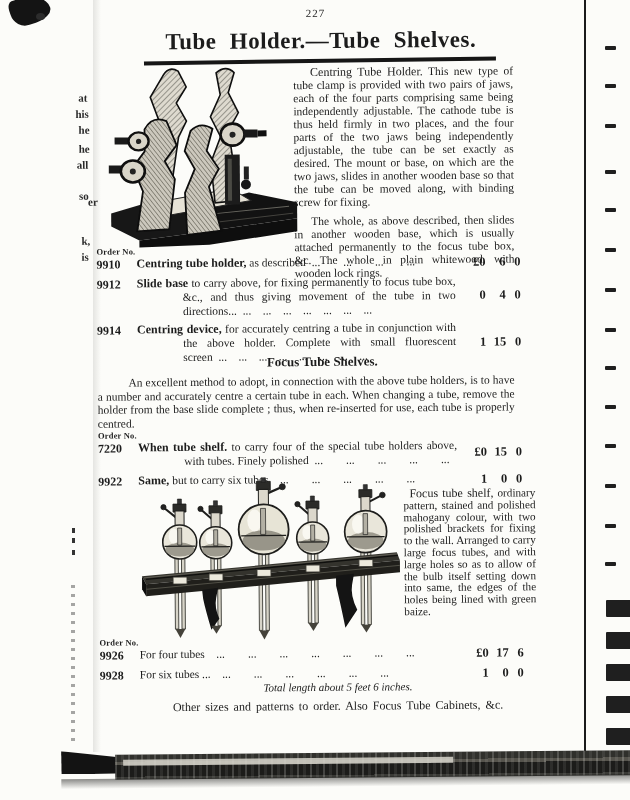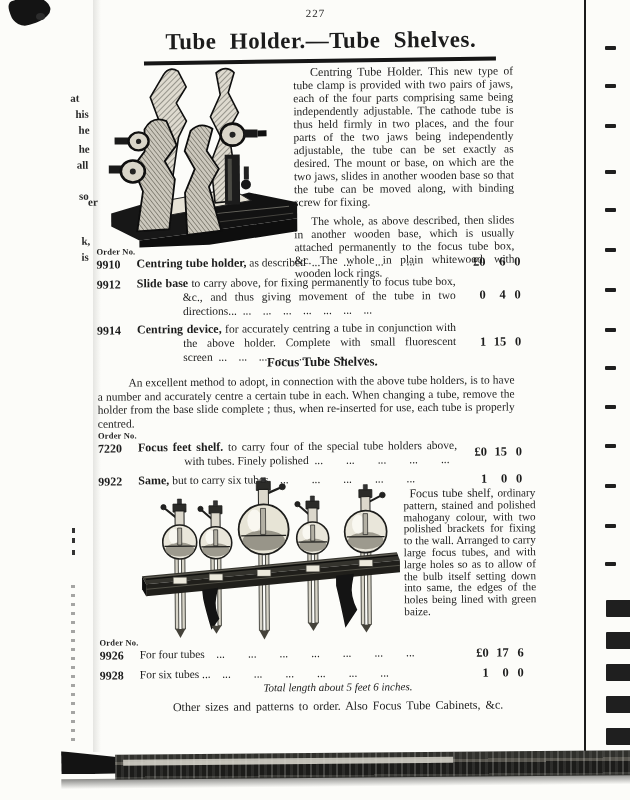--- a/index.html
+++ b/index.html
@@ -160,21 +160,21 @@
 
     <div class="abs section-heading">Focus Tube Shelves.</div>
     <div class="abs body-text wide-para">
       <p class="para">An excellent method to adopt, in connection with the above tube holders, is to have a number and accurately centre a certain tube in each.  When changing a tube, remove the holder from the base slide complete ; thus, when re-inserted for use, each tube is properly centred.</p>
     </div>
 
     <div class="abs ptable t2">
       <div class="order-label">Order No.</div>
       <div class="trow">
         <span class="tno">7220</span>
-        <span class="tdesc"><b>Focus feet shelf.</b><span> to carry four of the special tube holders above, with tubes.  Finely polished</span><span class="leaders"> ...  ...  ...  ...  ...</span></span>
+        <span class="tdesc"><b>When tube shelf.</b><span> to carry four of the special tube holders above, with tubes.  Finely polished</span><span class="leaders"> ...  ...  ...  ...  ...</span></span>
         <span class="tprice">
             <span class="p-l">£0</span>
             <span class="p-s">15</span>
             <span class="p-d">0</span>
           </span>
       </div>
       <div class="trow">
         <span class="tno">9922</span>
         <span class="tdesc"><b>Same,</b><span> but to carry six tubes</span><span class="leaders"> ...  ...  ...  ...  ...</span></span>
         <span class="tprice">
@@ -307,21 +307,21 @@
             <span class="p-l">1</span>
             <span class="p-s">0</span>
             <span class="p-d">0</span>
           </span>
       </div>
     </div>
 
     <div class="abs length-note">Total length about 5 feet 6 inches.</div>
     <div class="abs order-note">Other sizes and patterns to order.   Also Focus Tube Cabinets, &amp;c.</div>
 
-    <span class="frag" style="left:72px;top:90px">at</span>
+    <span class="frag" style="left:80px;top:90px">at</span>
     <span class="frag" style="left:77px;top:106px">his</span>
     <span class="frag" style="left:80px;top:122px">he</span>
     <span class="frag" style="left:80px;top:141px">he</span>
     <span class="frag" style="left:78px;top:157px">all</span>
     <span class="frag" style="left:80px;top:188px">so</span>
     <span class="frag" style="left:89px;top:194px">er</span>
     <span class="frag" style="left:82px;top:233px">k,</span>
     <span class="frag" style="left:82px;top:249px">is</span>
   </div>
 

